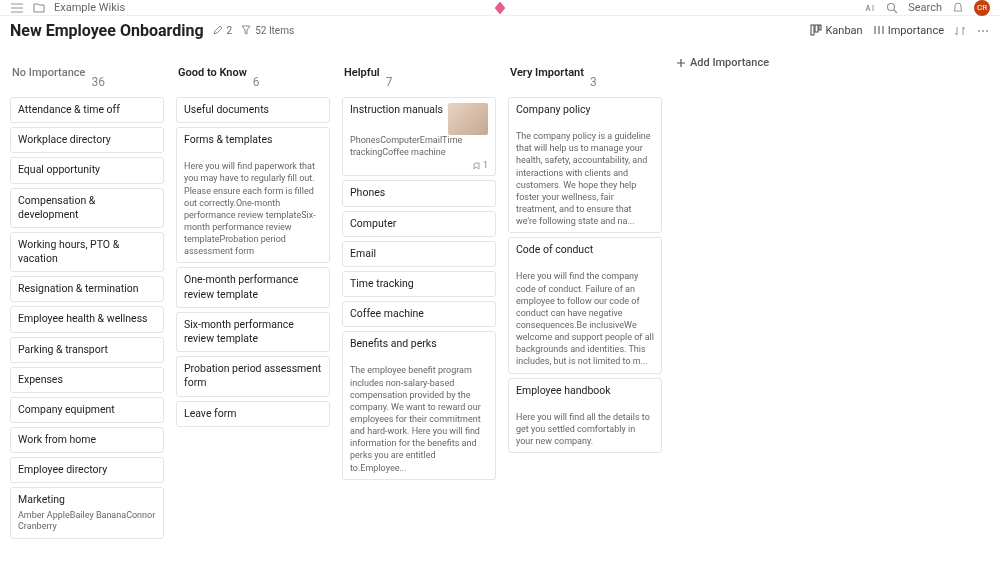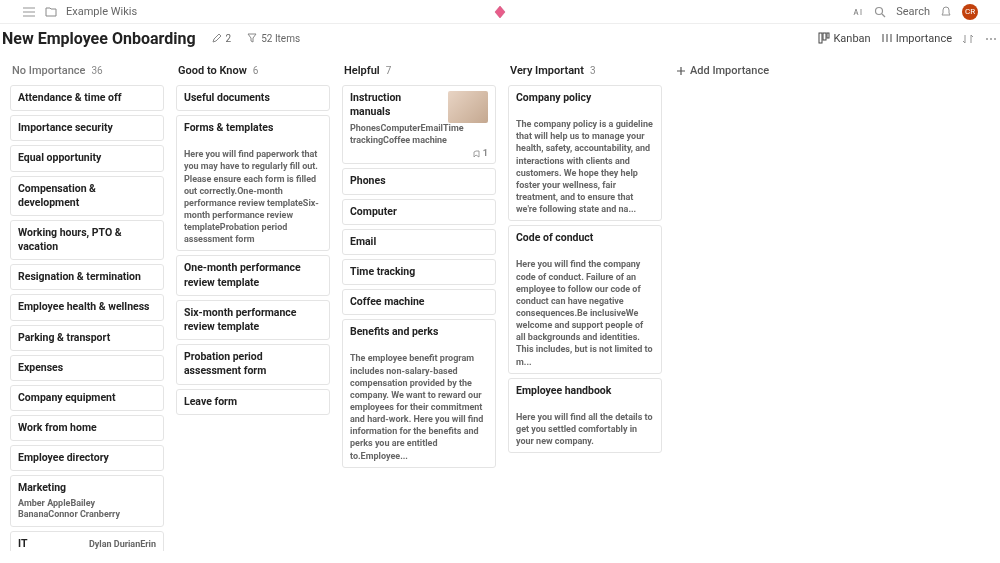--- a/index.html
+++ b/index.html
@@ -1,38 +1,38 @@
 <!DOCTYPE html>
 <html><head>
 <meta charset="utf-8">
 <style>
 * { margin: 0; padding: 0; box-sizing: border-box; font-family: -apple-system, BlinkMacSystemFont, "Segoe UI", Roboto, sans-serif; }
 body { background: #fff; font-size: 11px; color: #222; width: 1000px; height: 563px; overflow: hidden; }
-.topbar { display: flex; align-items: center; padding: 4px 22px; border-bottom: 1px solid #eee; height: 24px; }
+.topbar { display: flex; align-items: center; padding: 4px 10px; border-bottom: 1px solid #eee; height: 16px; }
 .topbar .left { display: flex; align-items: center; gap: 8px; }
 .topbar .right { margin-left: auto; display: flex; align-items: center; gap: 10px; }
 .folder-icon, .menu-icon { width: 14px; height: 14px; display: inline-flex; align-items: center; justify-content: center; }
 .breadcrumb { color: #666; font-size: 11px; }
 .logo { width: 14px; height: 14px; position: absolute; left: 50%; transform: translateX(-50%); }
 .avatar { width: 16px; height: 16px; border-radius: 50%; background: #c2410c; color: #fff; font-size: 8px; display: flex; align-items: center; justify-content: center; font-weight: 400; }
 .icon-btn { cursor: pointer; opacity: 0.7; font-size: 12px; }
-.header-row { display: flex; align-items: center; padding: 4px 2px; height: 28px; gap: 16px; }
+.header-row { display: flex; align-items: center; padding: 4px 10px; height: 28px; gap: 9px; }
 .page-title { font-size: 16px; font-weight: 700; }
 .header-meta { display: flex; align-items: center; gap: 4px; color: #666; font-size: 10px; }
 .header-meta .pen { font-size: 10px; }
 .header-right { margin-left: auto; display: flex; align-items: flex-end; gap: 10px; font-size: 11px; color: #444; }
 .view-btn { display: flex; align-items: center; gap: 3px; cursor: pointer; }
 .board { display: flex; gap: 10px; padding: 8px 10px; height: calc(100% - 56px); overflow: hidden; }
 .column { width: 156px; flex-shrink: 0; display: flex; flex-direction: column; }
 .col-header { display: flex; align-items: center; gap: 6px; padding: 4px 2px 8px; font-size: 11px; font-weight: 600; }
-.col-header .count { color: #888; font-weight: 400; font-size: 10px; }
+.col-header .count { color: #888; font-weight: 400; font-size: 12px; margin-top: 19px; }
 .col-body { flex: 1; overflow-y: auto; overflow-x: hidden; padding-right: 2px; }
 .col-body::-webkit-scrollbar { width: 4px; }
 .col-body::-webkit-scrollbar-thumb { background: #ccc; border-radius: 2px; }
-.card { background: #fff; border: 1px solid #e4e4e4; border-radius: 3px; padding: 5px 7px; margin-bottom: 4px; cursor: pointer; font-weight: bold; }
+.card { background: #fff; border: 1px solid #e4e4e4; border-radius: 3px; padding: 5px 7px; margin-bottom: 4px; cursor: pointer; }
 .card-title { font-size: 10.5px; color: #222; line-height: 1.35; }
 .card-sub { font-size: 9px; color: #666; margin-top: 2px; line-height: 1.3; }
 .card-body { font-size: 9px; color: #666; margin-top: 13px; line-height: 1.35; }
 .card-thumb { float: right; width: 40px; height: 32px; background: #ddd; margin-left: 4px; border-radius: 2px; background: linear-gradient(135deg,#e8d4c4,#c4a890); position: relative; }
 .card-footer { text-align: right; font-size: 9px; color: #888; margin-top: 2px; }
 .label-row { display: flex; justify-content: space-between; align-items: baseline; }
 .add-col { color: #555; font-size: 11px; display: flex; align-items: center; gap: 4px; padding: 4px 2px; cursor: pointer; font-weight: 500; }
 .no-importance .col-header span:first-child { color: #888; font-weight: 500; }
 svg { display: block; }
 </style>
@@ -133,21 +133,21 @@
     <div class="column no-importance">
       <div class="col-header">
         <span style="color: rgb(119, 119, 119); font-weight: 500;">No Importance</span>
         <span class="count">36</span>
       </div>
       <div class="col-body">
         <div class="card">
           <div class="card-title">Attendance &amp; time off</div>
         </div>
         <div class="card">
-          <div class="card-title">Importance security</div>
+          <div class="card-title">Workplace directory</div>
         </div>
         <div class="card">
           <div class="card-title">Equal opportunity</div>
         </div>
         <div class="card">
           <div class="card-title">Compensation &amp; development</div>
         </div>
         <div class="card">
           <div class="card-title">Working hours, PTO &amp; vacation</div>
         </div>

